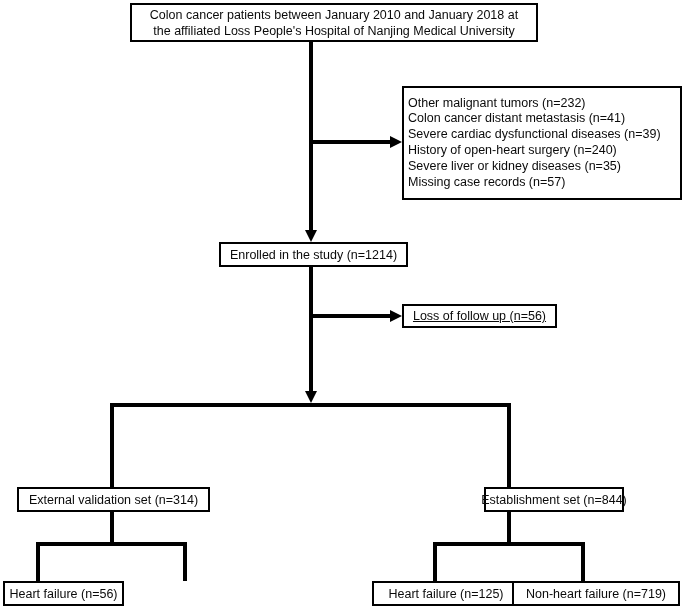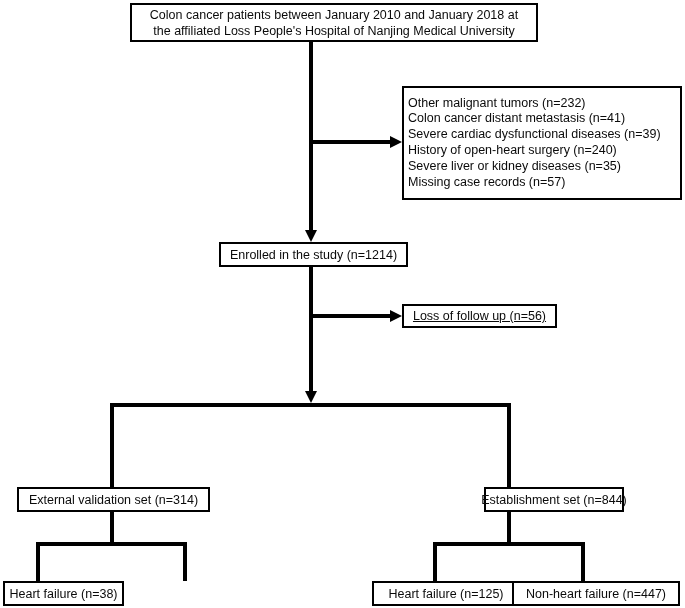--- a/index.html
+++ b/index.html
@@ -118,22 +118,22 @@
   <div class="line" style="left:36px; top:542px; width:151px; height:4px;"></div>
   <div class="line" style="left:36px; top:542px; width:4px; height:39px;"></div>
   <div class="line" style="left:183px; top:542px; width:4px; height:39px;"></div>
 
   <div class="line" style="left:507px; top:512px; width:4px; height:32px;"></div>
   <div class="line" style="left:433px; top:542px; width:152px; height:4px;"></div>
   <div class="line" style="left:433px; top:542px; width:4px; height:39px;"></div>
   <div class="line" style="left:581px; top:542px; width:4px; height:39px;"></div>
 
   <div class="box" style="left:3px; top:581px; width:121px; height:25px;">
-    <span>Heart failure (n=38)</span>
+    <span>Heart failure (n=56)</span>
   </div>
   <div class="box" style="left:372px; top:581px; width:148px; height:25px;">
     <span>Heart failure (n=125)</span>
   </div>
   <div class="box" style="left:512px; top:581px; width:168px; height:25px;">
-    <span>Non-heart failure (n=447)</span>
+    <span>Non-heart failure (n=719)</span>
   </div>
 
 </div>
 
 </body></html>

